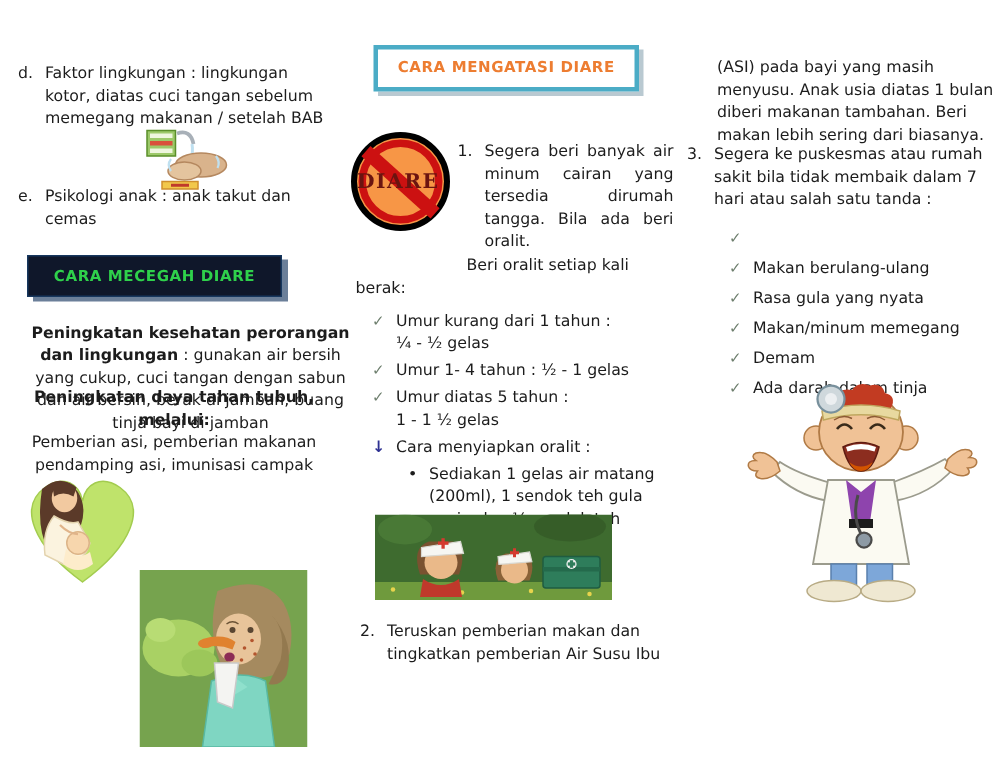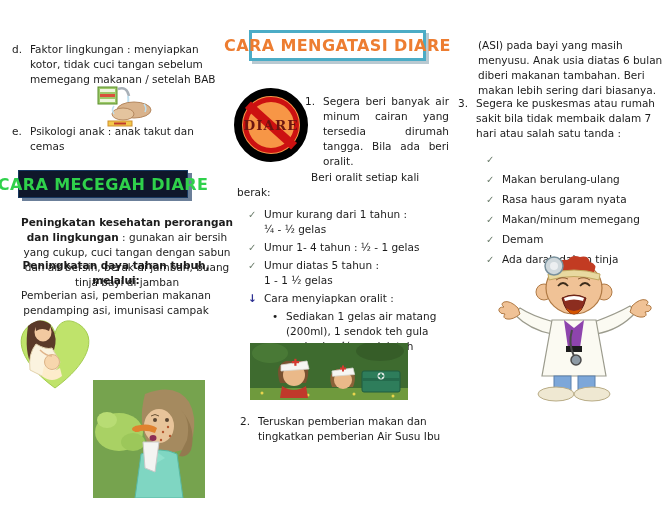--- a/index.html
+++ b/index.html
@@ -9,21 +9,21 @@
     font-family:"DejaVu Sans", sans-serif; font-size:10.5px; line-height:15px;
   }
   .abs { position:absolute; }
   b, .bold { font-weight:bold; }
   .center { text-align:center; }
   .justify { text-align:justify; }
 
   
   .banner {
     position:absolute; display:flex; align-items:center; justify-content:center;
-    font-weight:bold; font-size:16px; letter-spacing:.4px; white-space:nowrap;
+    font-weight:bold; font-size:10px; letter-spacing:.4px; white-space:nowrap;
   }
   .banner-treat {
     background:#ffffff; border:3px solid #4bacc6; color:#ed7d31;
     box-shadow:3px 3px 0 #b9c9d1;
   }
   .banner-prevent {
     background:#0f172a; border:1.5px solid #17375e; color:#2fd14b;
     box-shadow:4px 3px 0 #6b7f99;
   }
 
@@ -33,22 +33,22 @@
   .num-text { flex:1; }
 
   
   .check-item { display:flex; margin-bottom:3px; }
   .check-glyph { flex:none; width:16px; color:#6e7f6e; font-size:10px; }
   .pre { white-space:pre-line; }
 
   
   .no-sign {
     position:absolute; width:58px; height:58px; border-radius:50%;
-    background:#f79646; border:8px solid #000000;
-    display:flex; align-items:center; justify-content:center;
+    background:#f79646; border:4px solid #000000;
+    display:flex; align-items:center; justify-content:flex-start;
   }
   .no-sign::before {
     content:""; position:absolute; inset:1px; border-radius:50%;
     border:5px solid #cc1111;
   }
   .no-sign::after {
     content:""; position:absolute; left:-2px; top:25px; width:62px; height:9px;
     background:#cc1111; transform:rotate(42deg);
   }
   .no-sign .sign-word {
@@ -64,21 +64,21 @@
 
   img, svg { display:block; }
 </style>
 </head>
 <body>
 
 <div class="page">
 
   <div class="abs num-item" style="left:12px; top:42px; width:212px;">
     <span class="num-label">d.</span>
-    <span class="num-text">Faktor lingkungan : menyiapkan kotor, tidak cuci tangan sebelum memegang makanan / setelah BAB</span>
+    <span class="num-text">Faktor lingkungan : lingkungan kotor, diatas cuci tangan sebelum memegang makanan / setelah BAB</span>
   </div>
 
   <svg class="abs" style="left:78px; top:86px;" width="80" height="42" viewBox="0 0 80 42" role="img">
     <rect x="20" y="1" width="19" height="17" fill="#9dc96a" stroke="#5a8f2a" stroke-width="1"></rect>
     <rect x="22" y="3" width="15" height="3" fill="#eef6de"></rect>
     <rect x="22" y="8" width="15" height="3" fill="#d9503c"></rect>
     <rect x="22" y="13" width="15" height="3" fill="#eef6de"></rect>
     <path d="M40,3 q9,-3 11,7" stroke="#a8b0b8" stroke-width="2.5" fill="none"></path>
     <path d="M50,10 q1,6 -1,10" stroke="#bfe0f0" stroke-width="2" fill="none"></path>
     <ellipse cx="56" cy="24" rx="17" ry="8" fill="#d9b38c" stroke="#b5885f" stroke-width="1"></ellipse>
@@ -215,41 +215,41 @@
     <rect x="129.9" y="30.5" width="2.2" height="5" fill="#2e7d5b"></rect>
       <rect x="128.5" y="31.9" width="5" height="2.2" fill="#2e7d5b"></rect>
   </svg>
 
   <div class="abs num-item" style="left:240px; top:414px; width:208px;">
     <span class="num-label">2.</span>
     <span class="num-text">Teruskan pemberian makan dan tingkatkan pemberian Air Susu Ibu</span>
   </div>
 
   <p class="abs" style="left:478px; top:38px; width:188px; margin:0;">
-    <span>(ASI) pada bayi yang masih menyusu. Anak usia diatas 6 bulan diberi makanan tambahan. Beri makan lebih sering dari biasanya.</span>
+    <span>(ASI) pada bayi yang masih menyusu. Anak usia diatas 1 bulan diberi makanan tambahan. Beri makan lebih sering dari biasanya.</span>
   </p>
 
   <div class="abs num-item" style="left:458px; top:96px; width:208px;">
     <span class="num-label">3.</span>
     <span class="num-text">
       <span>Segera ke puskesmas atau rumah sakit bila tidak membaik dalam 7 hari atau salah satu tanda :</span>
     </span>
   </div>
 
   <div class="abs" style="left:486px; top:152px; width:180px;">
     <div class="check-item" style="margin-bottom:5px;">
       <span class="check-glyph">✓</span>
     </div>
     <div class="check-item" style="margin-bottom:5px;">
       <span class="check-glyph">✓</span>
       <span>Makan berulang-ulang</span>
     </div>
     <div class="check-item" style="margin-bottom:5px;">
       <span class="check-glyph">✓</span>
-      <span>Rasa haus garam nyata</span>
+      <span>Rasa gula yang nyata</span>
     </div>
     <div class="check-item" style="margin-bottom:5px;">
       <span class="check-glyph">✓</span>
       <span>Makan/minum memegang</span>
     </div>
     <div class="check-item" style="margin-bottom:5px;">
       <span class="check-glyph">✓</span>
       <span>Demam</span>
     </div>
     <div class="check-item">

